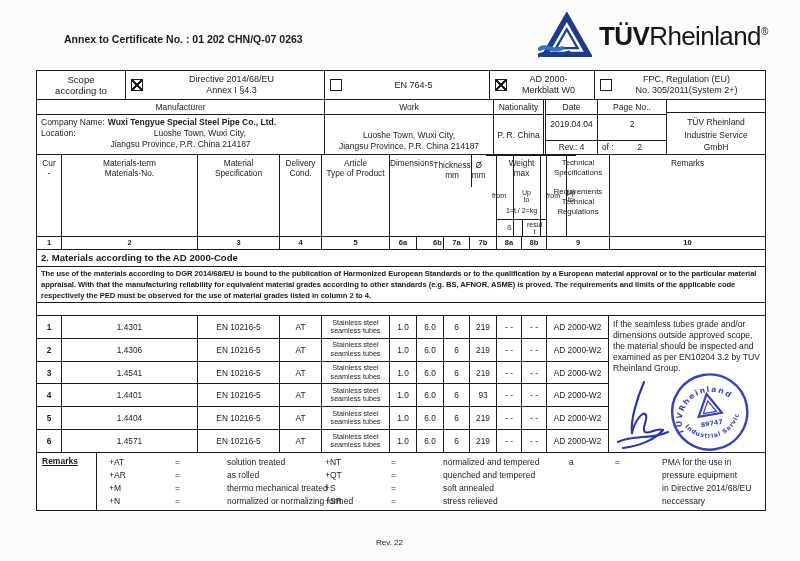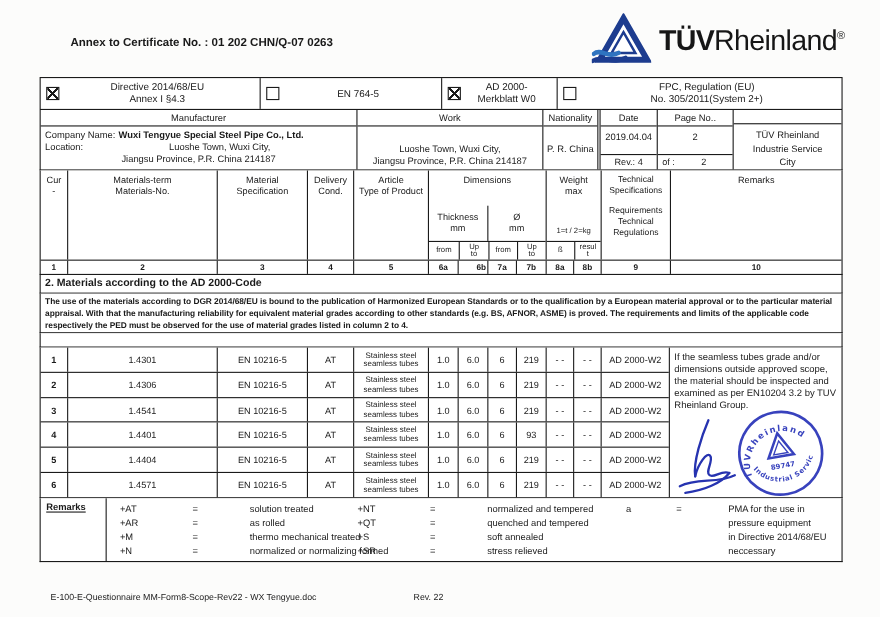--- a/index.html
+++ b/index.html
@@ -48,21 +48,21 @@
   .of{display:flex;text-align:left;}
   .of .oflbl{padding-left:4px;}
   .ofv{flex:1;text-align:center;}
   .org{text-align:center;padding-top:3px;line-height:1.5;font-size:8.5px;}
   
   .thead{height:95px;display:flex;flex-direction:column;}
   .thmain{display:flex;height:83px;}
   .thmain > div{box-sizing:border-box;text-align:center;font-size:8.3px;line-height:1.25;padding-top:3px;}
   .thmain > div + div{border-left:1px solid #1a1a1a;}
   .tc1{width:24px;}.tc2{width:136px;}.tc3{width:82px;}.tc4{width:42px;}.tc5{width:68px;}
-  .tdims{width:107px;padding:0 !important;display:flex;flex-direction:column;}
+  .tdims{width:107px;padding:0 !important;display:flex;flex-direction:row;}
   .twgt{width:50px;padding:0 !important;display:flex;flex-direction:column;}
   .tc9{width:63px;font-size:7.8px !important;}
   .tc10{flex:1;}
   .d1{height:32px;padding-top:3px;box-sizing:border-box;}
   .d2{height:32px;display:flex;}
   .d2 > div{flex:1;display:flex;align-items:center;justify-content:center;white-space:pre-line;line-height:1.15;box-sizing:border-box;}
   .d2 > div + div{border-left:1px solid #1a1a1a;}
   .d3{flex:1;border-top:1px solid #1a1a1a;display:flex;font-size:7px;line-height:1.05;}
   .d3 > div{display:flex;align-items:center;justify-content:center;white-space:pre-line;box-sizing:border-box;}
   .d3 > div + div{border-left:1px solid #1a1a1a;}
@@ -127,20 +127,22 @@
       <path d="M32 19 L44 40 L20 40 Z" fill="#ffffff" stroke="#1d3c8f" stroke-width="2.5"></path>
       <path d="M2 41 C 9 35, 17 46, 27 40" fill="none" stroke="#2f74c0" stroke-width="4.5" stroke-linecap="round"></path>
       <path d="M1 48 C 11 42, 21 52, 34 45" fill="none" stroke="#1d3c8f" stroke-width="4.5" stroke-linecap="round"></path>
     </svg>
     <div class="logo-text"><b>TÜV</b><span>Rheinland</span><sup>®</sup></div>
   </div>
 
   <div class="doc">
 
     <div class="blk scope">
+      <div class="scope-label pl">Scope
+according to</div>
       <div class="opt opt1">
         <span class="cb" data-checked="true"></span>
         <span class="optlabel pl">Directive 2014/68/EU
 Annex I §4.3</span>
       </div>
       <div class="opt opt2">
         <span class="cb" data-checked="false"></span>
         <span class="optlabel pl">EN 764-5</span>
       </div>
       <div class="opt opt3">
@@ -195,21 +197,21 @@
           <div class="bot of">
               <span class="oflbl">of :</span>
               <span class="ofv">2</span>
             </div>
         </div>
       </div>
       <div class="icol icf">
         <div class="ihead"></div>
         <div class="ibody org pl">TÜV Rheinland
 Industrie Service
-City</div>
+GmbH</div>
       </div>
     </div>
 
     <div class="blk thead">
       <div class="thmain">
         <div class="tc1 pl">Cur
 -</div>
         <div class="tc2 pl">Materials-term
 Materials-No.</div>
         <div class="tc3 pl">Material
@@ -450,17 +452,16 @@
               <span class="df">PMA for the use in pressure equipment
 in Directive 2014/68/EU neccessary</span>
             </div>
         </div>
       </div>
     </div>
 
   </div>
 
   <div class="footer">
-    <span>E-100-E-Questionnaire MM-Form8-Scope-Rev22 - WX Tengyue.doc</span>
     <span class="rev">Rev. 22</span>
   </div>
 
 </div>
 
 </body></html>

